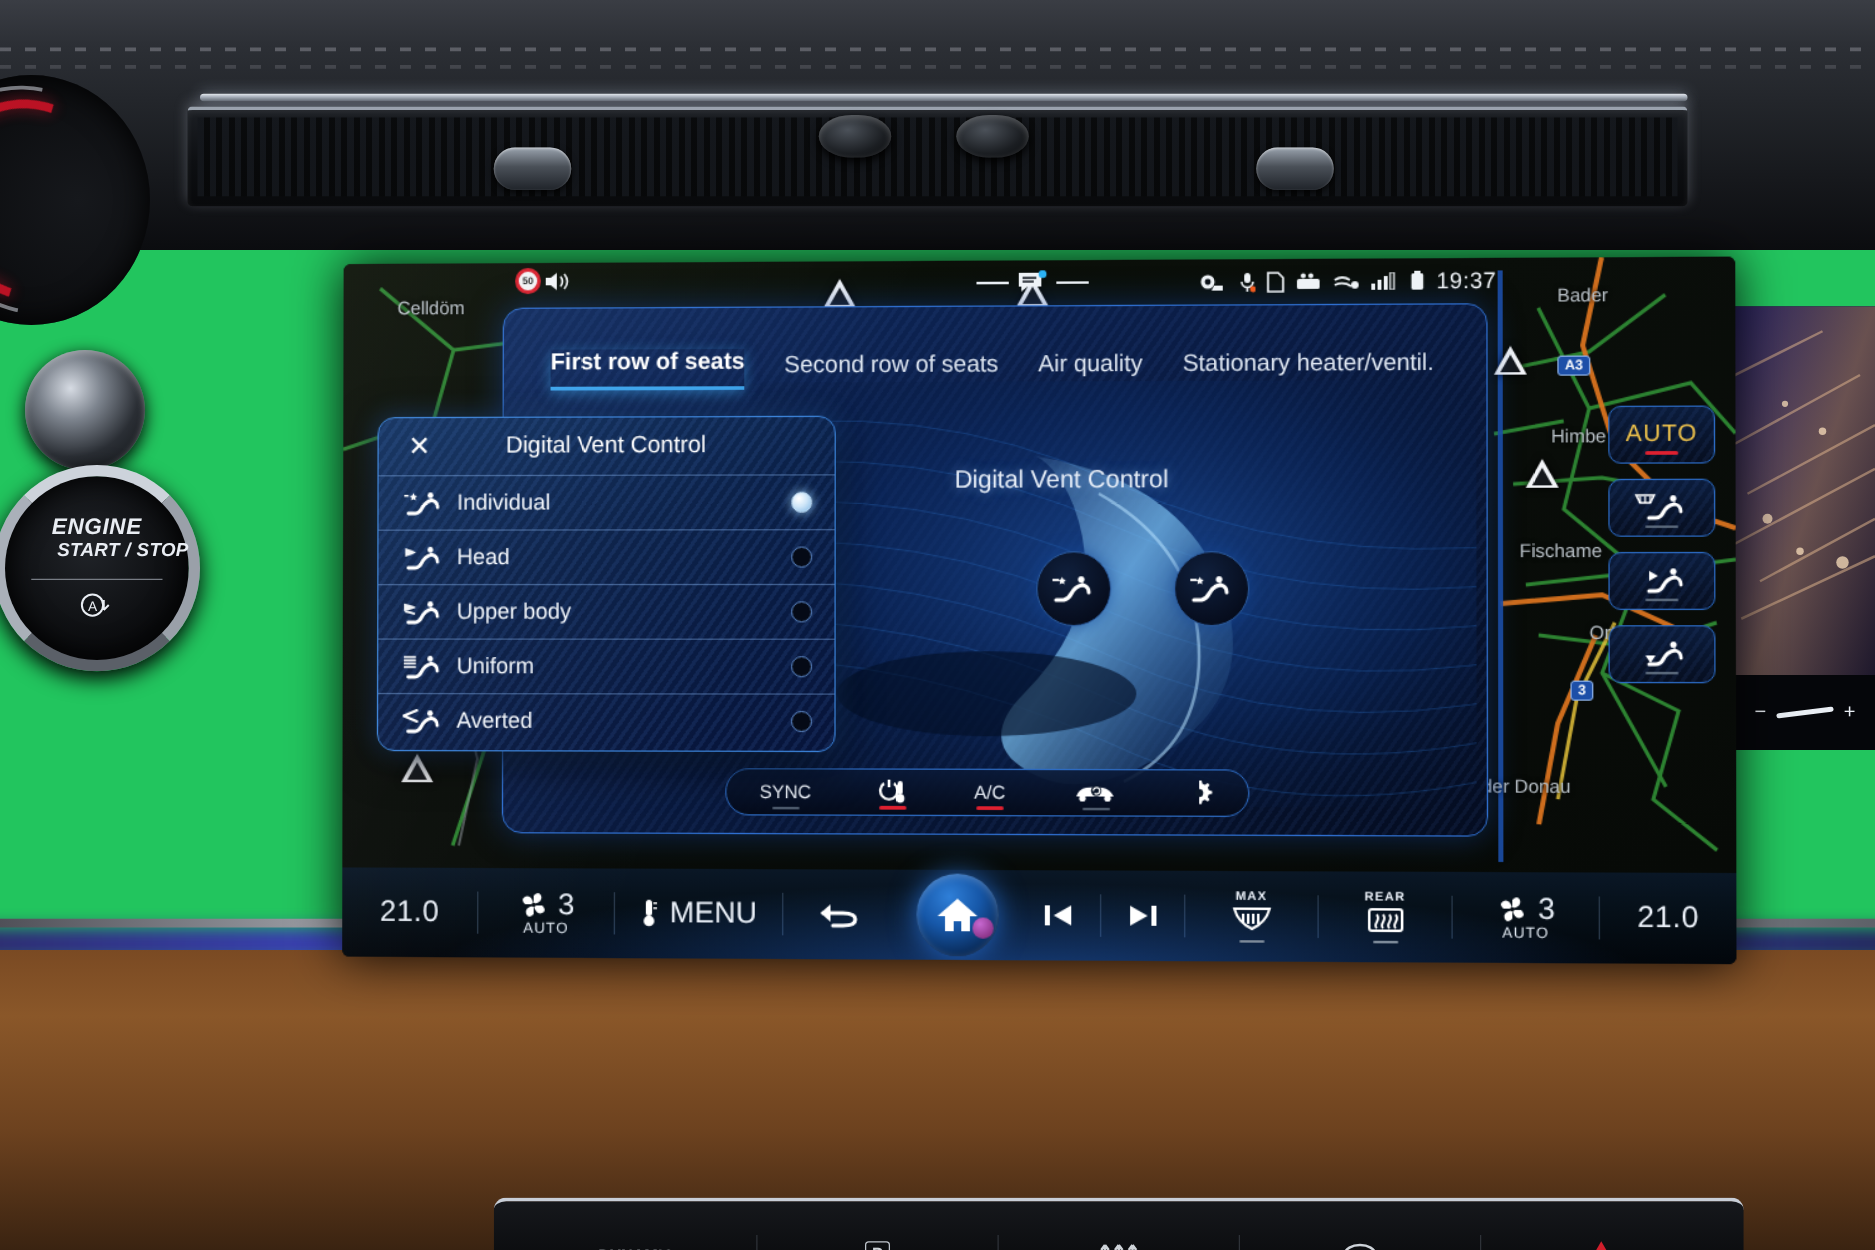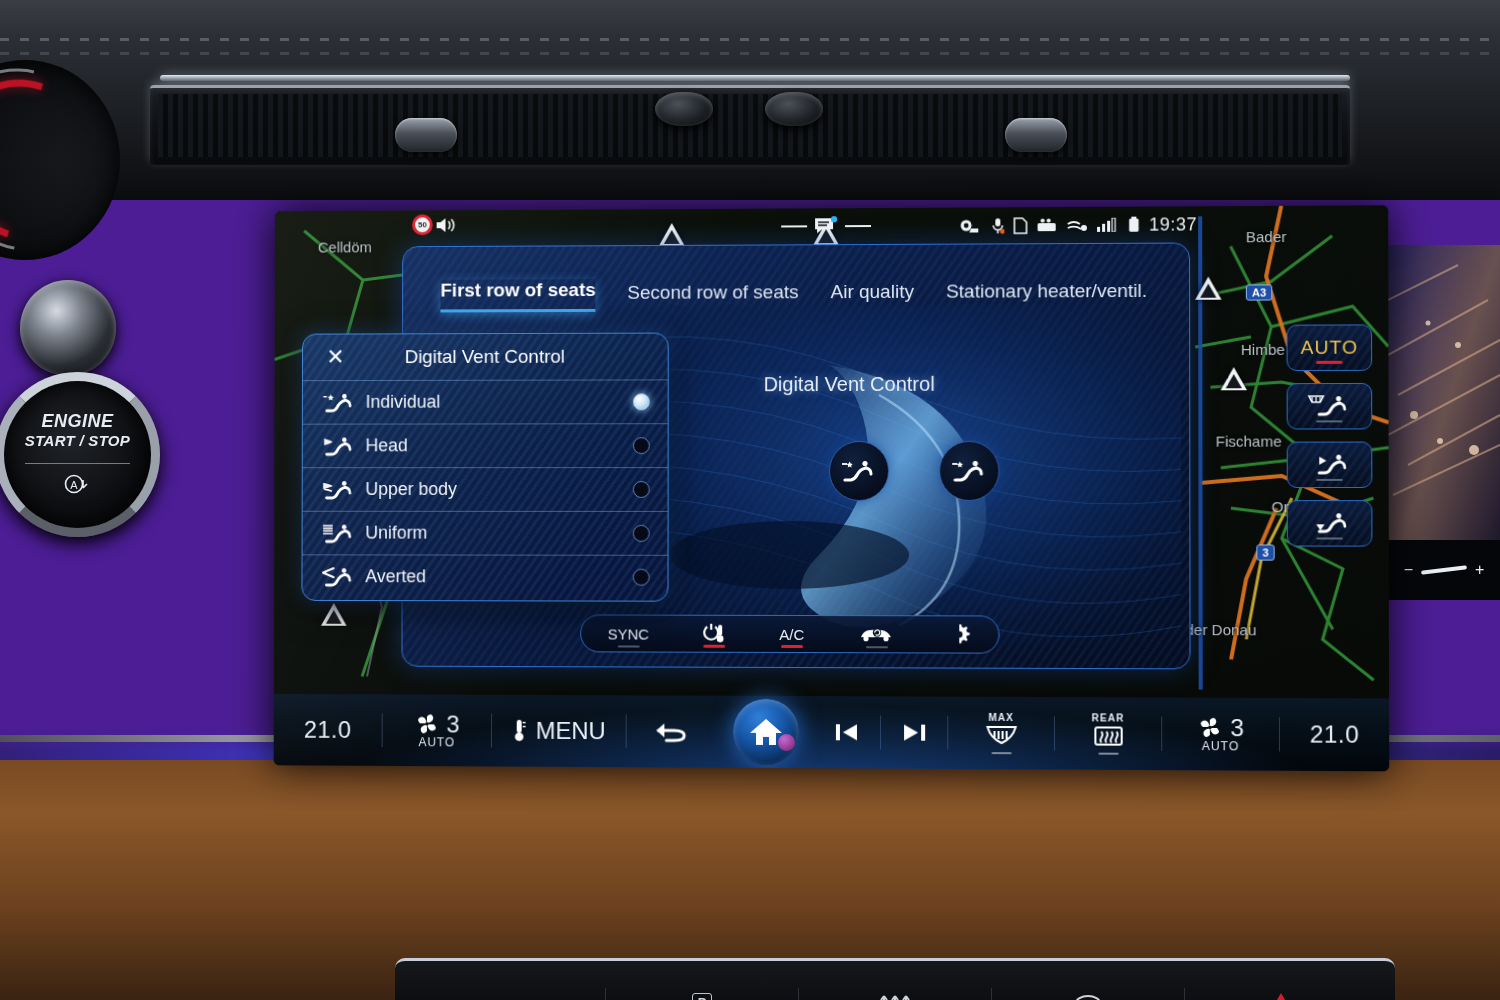--- a/index.html
+++ b/index.html
@@ -3,21 +3,21 @@
 <meta charset="utf-8">
 <style>
   * { box-sizing: border-box; margin: 0; padding: 0; }
   body {
     width: 1500px; height: 1000px; overflow: hidden;
     background: #000; font-family: "Liberation Sans", sans-serif;
     position: relative;
   }
 
   
-  #stage { position: absolute; inset: 0; background: #4c1d95; }
+  #stage { position: absolute; inset: 0; background: #22c55e; }
 
   .dash-top {
     position: absolute; left: 0; top: 0; width: 1500px; height: 200px;
     background:
       linear-gradient(180deg,#3a3d44 0%,#2c2f35 18%,#23262b 40%,#17191d 70%,#0b0c0f 100%);
   }
   .dash-stitch {
     position: absolute; left: 0; top: 38px; width: 1500px; height: 3px;
     background: repeating-linear-gradient(90deg, rgba(180,180,190,.55) 0 9px, rgba(0,0,0,0) 9px 20px);
     opacity: .65;
@@ -85,21 +85,21 @@
   }
   .start-stop {
     position: absolute; left: -5px; top: 372px; width: 165px; height: 165px;
     border-radius: 50%;
     background: radial-gradient(circle at 45% 40%, #202328 0%, #0a0b0d 68%);
     border: 9px solid; border-color: #cdd3db #9aa0a9 #5b6068 #aab0b9;
     box-shadow: 0 6px 18px #000, inset 0 0 22px #000;
     color: #e9edf3; text-align:center;
   }
   .ss-t1 { font-size: 18px; font-weight: 700; letter-spacing:.5px; margin-top: 30px; font-style: italic;}
-  .ss-t2 { font-size: 15px; font-weight: 700; letter-spacing:.3px; font-style: italic;}
+  .ss-t2 { font-size: 15px; font-weight: 700; letter-spacing:.3px; font-style: italic; text-align: right;}
   .ss-line { width: 105px; height:1px; background:#777c84; margin: 14px auto 0; }
   .ss-eco { margin-top: 10px; font-size: 17px; }
 
   .console-brown {
     position: absolute; left: 0; top: 760px; width: 1500px; height: 240px;
     background: linear-gradient(180deg,#7a4a23 0%,#8a5729 22%,#6d421f 60%,#3a2311 100%);
   }
   .amb-light {
     position: absolute; left: -30px; top: 742px; width: 1560px; height: 26px;
     background: linear-gradient(90deg,#2d1f6e 0%,#3f39c9 22%,#5c6cf0 46%,#3b3fb8 70%,#241a5c 100%);

